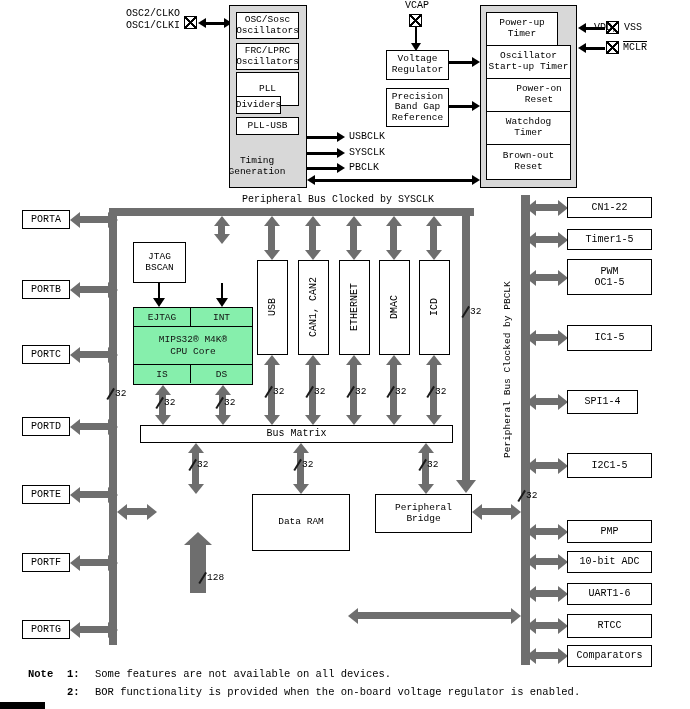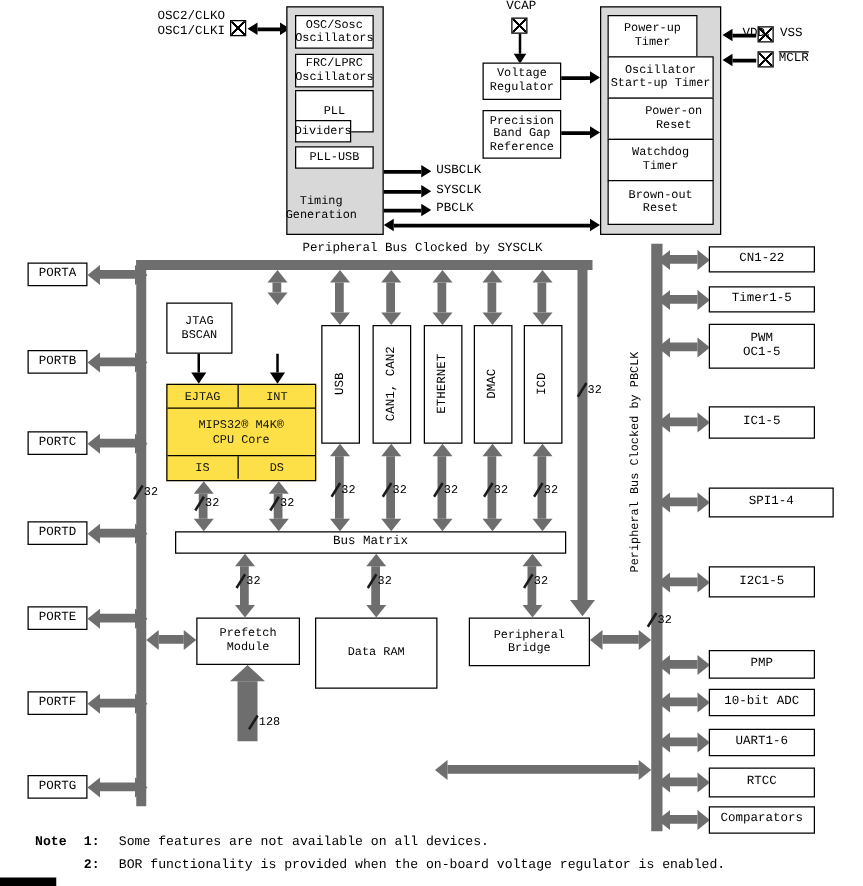--- a/index.html
+++ b/index.html
@@ -159,21 +159,21 @@
   <div class="h2a" style="left:80px; top:559px; width:28px;"></div>
   <div class="box f10" style="left:22px; top:620px; width:48px; height:19px;">PORTG</div>
   <div class="h2a" style="left:80px; top:626px; width:28px;"></div>
 
   <div class="v2a" style="left:218px; top:226px; height:8px;"></div>
   <div class="box" style="left:133px; top:242px; width:53px; height:41px;">JTAG
 BSCAN</div>
   <div class="bva d-big" style="left:158px; top:283px; height:15px;"></div>
   <div class="bva d-big" style="left:221px; top:283px; height:15px;"></div>
 
-  <div class="abs" style="left:133px; top:307px; width:120px; height:78px; border:1px solid #000; background:#fde047;">
+  <div class="abs" style="left:133px; top:307px; width:120px; height:78px; border:1px solid #000; background:#86efac;">
     <div style="display:flex; height:19px; border-bottom:1px solid #000;">
       <div class="f10" style="width:57px; border-right:1px solid #000; display:flex; align-items:center; justify-content:center; font-size:9.5px;">EJTAG</div>
       <div class="f10" style="flex:1; display:flex; align-items:center; justify-content:center; font-size:9.5px;">INT</div>
     </div>
     <div style="height:37px; display:flex; align-items:center; justify-content:center; text-align:center; font-size:9.5px; line-height:1.2; white-space:pre-line;">MIPS32® M4K®
 CPU Core</div>
     <div style="display:flex; height:19px; border-top:1px solid #000;">
       <div style="width:57px; border-right:1px solid #000; display:flex; align-items:center; justify-content:center; font-size:9.5px;">IS</div>
       <div style="flex:1; display:flex; align-items:center; justify-content:center; font-size:9.5px;">DS</div>
     </div>
@@ -245,22 +245,20 @@
   <div class="w32" style="left:291px; top:459px;">
     <span class="tick"></span>
       <span>32</span>
     </div>
   <div class="w32" style="left:416px; top:459px;">
     <span class="tick"></span>
       <span>32</span>
     </div>
 
   <div class="h2a" style="left:127px; top:508px; width:20px;"></div>
-  <div class="box" style="left:157px; top:494px; width:83px; height:38px;">Prefetch
-Module</div>
   <div class="box" style="left:375px; top:494px; width:97px; height:39px;">Peripheral Bridge</div>
   <div class="box" style="left:252px; top:494px; width:98px; height:57px;">Data RAM</div>
   <div class="h2a" style="left:482px; top:508px; width:29px;"></div>
 
   <div class="vup" style="left:190px; top:545px; height:48px;"></div>
   <div class="w32" style="left:196px; top:572px;text-align:right;">
     <span class="tick"></span>
       <span>128</span>
     </div>
 
@@ -269,21 +267,21 @@
   <div class="h2a" style="left:536px; top:204px; width:22px;"></div>
   <div class="box f10" style="left:567px; top:197px; width:85px; height:21px;">CN1-22</div>
   <div class="h2a" style="left:536px; top:236px; width:22px;"></div>
   <div class="box f10" style="left:567px; top:229px; width:85px; height:21px;">Timer1-5</div>
   <div class="h2a" style="left:536px; top:274px; width:22px;"></div>
   <div class="box f10" style="left:567px; top:259px; width:85px; height:36px;">PWM
 OC1-5</div>
   <div class="h2a" style="left:536px; top:334px; width:22px;"></div>
   <div class="box f10" style="left:567px; top:325px; width:85px; height:26px;">IC1-5</div>
   <div class="h2a" style="left:536px; top:398px; width:22px;"></div>
-  <div class="box f10" style="left:567px; top:390px; width:100px; height:24px;">SPI1-4</div>
+  <div class="box f10" style="left:567px; top:390px; width:71px; height:24px;">SPI1-4</div>
   <div class="h2a" style="left:536px; top:462px; width:22px;"></div>
   <div class="box f10" style="left:567px; top:453px; width:85px; height:25px;">I2C1-5</div>
   <div class="h2a" style="left:536px; top:528px; width:22px;"></div>
   <div class="box f10" style="left:567px; top:520px; width:85px; height:23px;">PMP</div>
   <div class="h2a" style="left:536px; top:558px; width:22px;"></div>
   <div class="box f10" style="left:567px; top:551px; width:85px; height:22px;">10-bit ADC</div>
   <div class="h2a" style="left:536px; top:590px; width:22px;"></div>
   <div class="box f10" style="left:567px; top:583px; width:85px; height:22px;">UART1-6</div>
   <div class="h2a" style="left:536px; top:622px; width:22px;"></div>
   <div class="box f10" style="left:567px; top:614px; width:85px; height:24px;">RTCC</div>

